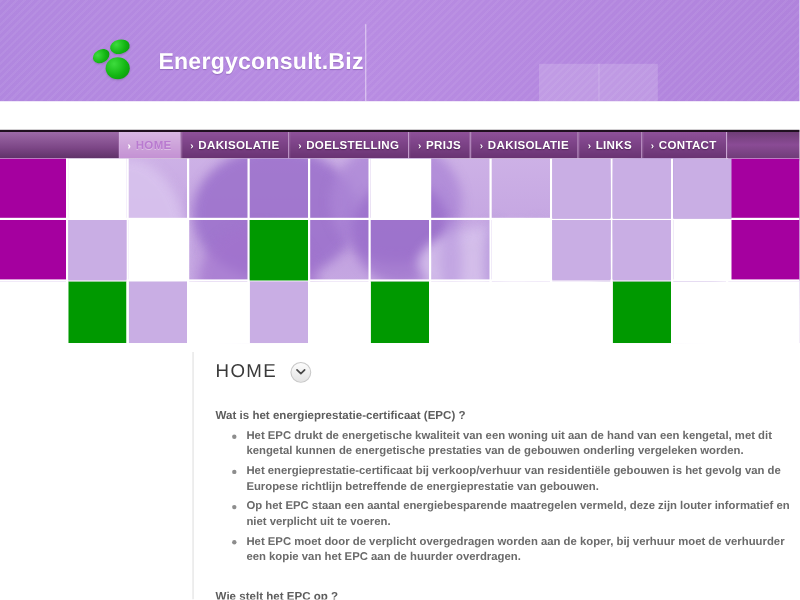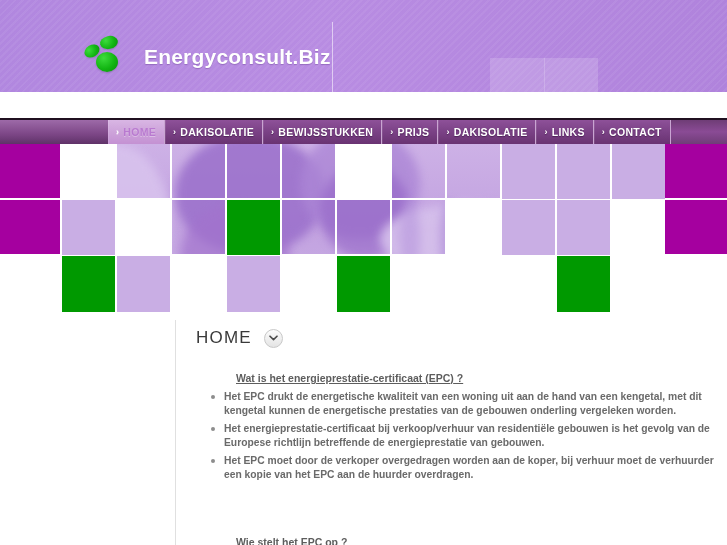--- a/index.html
+++ b/index.html
@@ -191,24 +191,22 @@
     cursor: pointer;
   }
   #collapse-toggle svg { display: block; }
 
   .section-link {
     position: absolute;
     left: 196px;
     font-size: 10.5px;
     font-weight: bold;
     color: #5d5d5d;
-    text-decoration: underline;
     cursor: pointer;
     white-space: nowrap;
-    margin-left: 40px;
   }
   .section-link .q {
     text-decoration: none;
     font-weight: bold;
   }
   #link-epc  { top: 60px; }
   #link-wie  { top: 224px; }
 
   #bullet-list {
     position: absolute;
@@ -260,21 +258,21 @@
       <span>HOME</span>
     </div>
 
     <div class="nav-item">
       <span class="chev">›</span>
       <span>DAKISOLATIE</span>
     </div>
 
     <div class="nav-item">
       <span class="chev">›</span>
-      <span>BEWIJSSTUKKEN</span>
+      <span>DOELSTELLING</span>
     </div>
 
     <div class="nav-item">
       <span class="chev">›</span>
       <span>PRIJS</span>
     </div>
 
     <div class="nav-item">
       <span class="chev">›</span>
       <span>DAKISOLATIE</span>
@@ -373,20 +371,21 @@
     </div>
   </div>
 
   <div class="section-link" id="link-epc">
     <span>Wat is het energieprestatie-certificaat (EPC)</span><span class="q"> ?</span>
   </div>
 
   <ul id="bullet-list">
     <li>Het EPC drukt de energetische kwaliteit van een woning uit aan de hand van een kengetal, met dit kengetal kunnen de energetische prestaties van de gebouwen onderling vergeleken worden.</li>
     <li>Het energieprestatie-certificaat bij verkoop/verhuur van residentiële gebouwen is het gevolg van de Europese richtlijn betreffende de energieprestatie van gebouwen.</li>
-    <li>Het  EPC moet door de verkoper overgedragen worden aan de koper, bij verhuur moet de verhuurder een kopie van het EPC aan de huurder overdragen.</li>
+    <li>Op het EPC staan een aantal energiebesparende maatregelen vermeld, deze zijn louter informatief en niet verplicht uit te voeren.</li>
+    <li>Het  EPC moet door de verplicht overgedragen worden aan de koper, bij verhuur moet de verhuurder een kopie van het EPC aan de huurder overdragen.</li>
 
   </ul>
 
   <div class="section-link" id="link-wie">
     <span>Wie stelt het EPC op</span><span class="q"> ?</span>
   </div>
 </div>
 
 </body></html>

